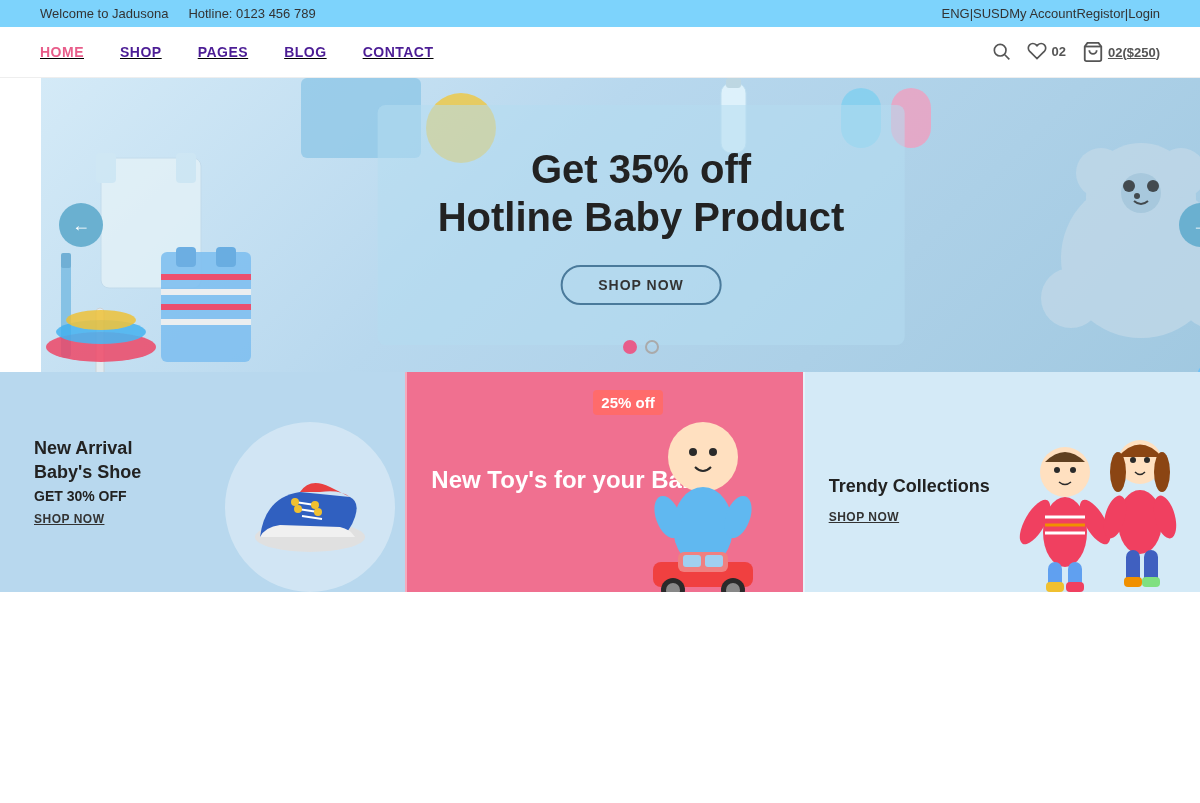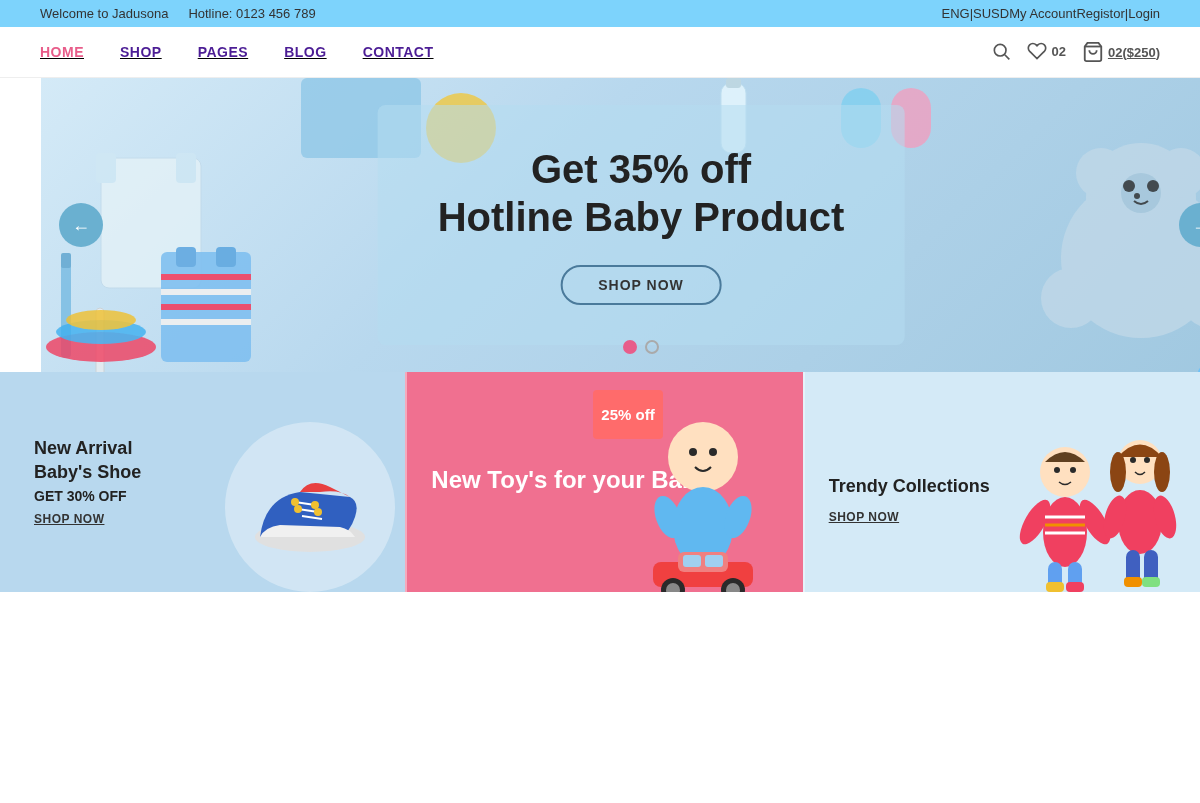--- a/index.html
+++ b/index.html
@@ -218,21 +218,21 @@
     }
     .discount-badge {
       position: absolute;
       top: 18px;
       right: 140px;
       background: #ff6b6b;
       color: #fff;
       font-weight: 800;
       font-size: 15px;
       border-radius: 4px;
-      padding: 16px 8px;
+      padding: 4px 8px;
       text-align: center;
     }
 
     
     .trendy-text {
       font-size: 22px;
       font-weight: 800;
       color: #222;
       margin-bottom: 10px;
       margin-top: 36px;

